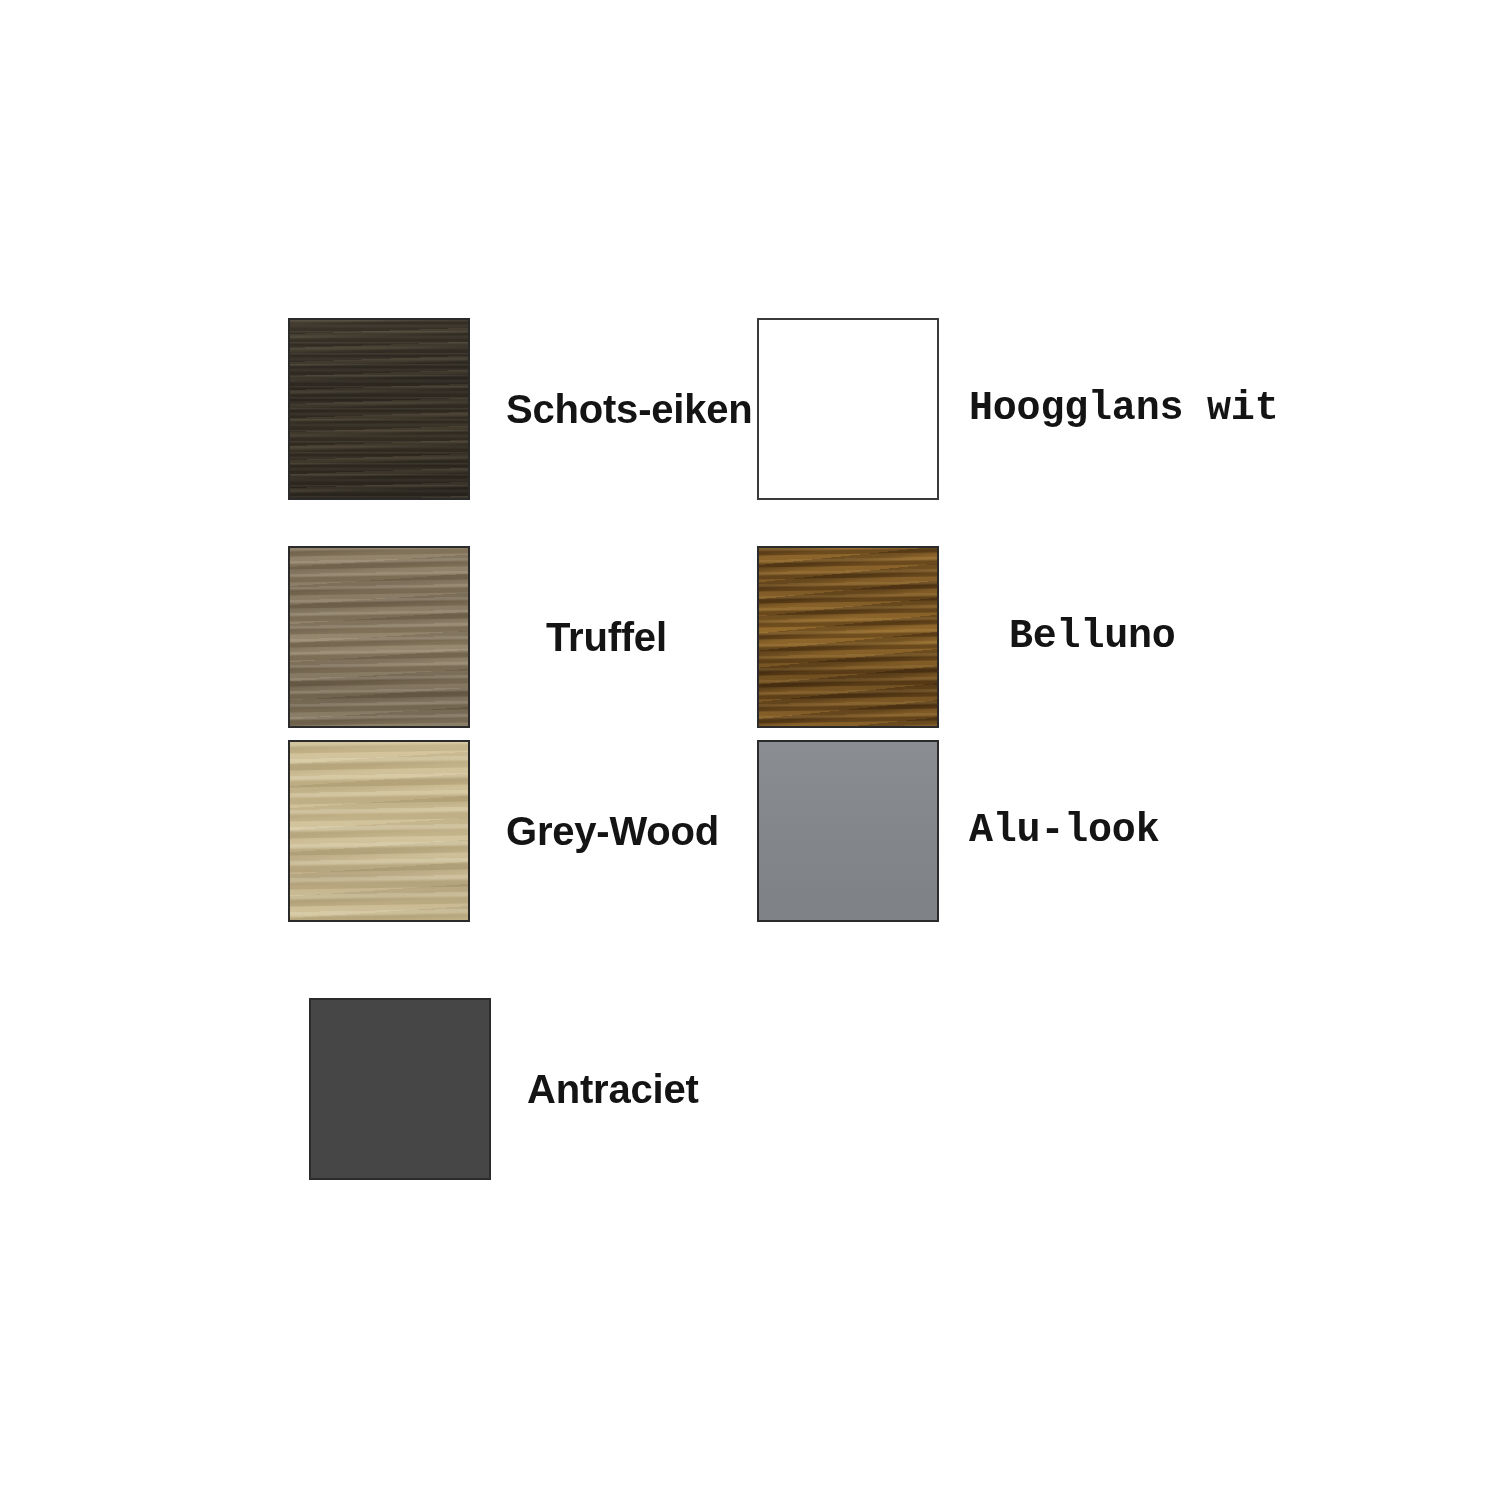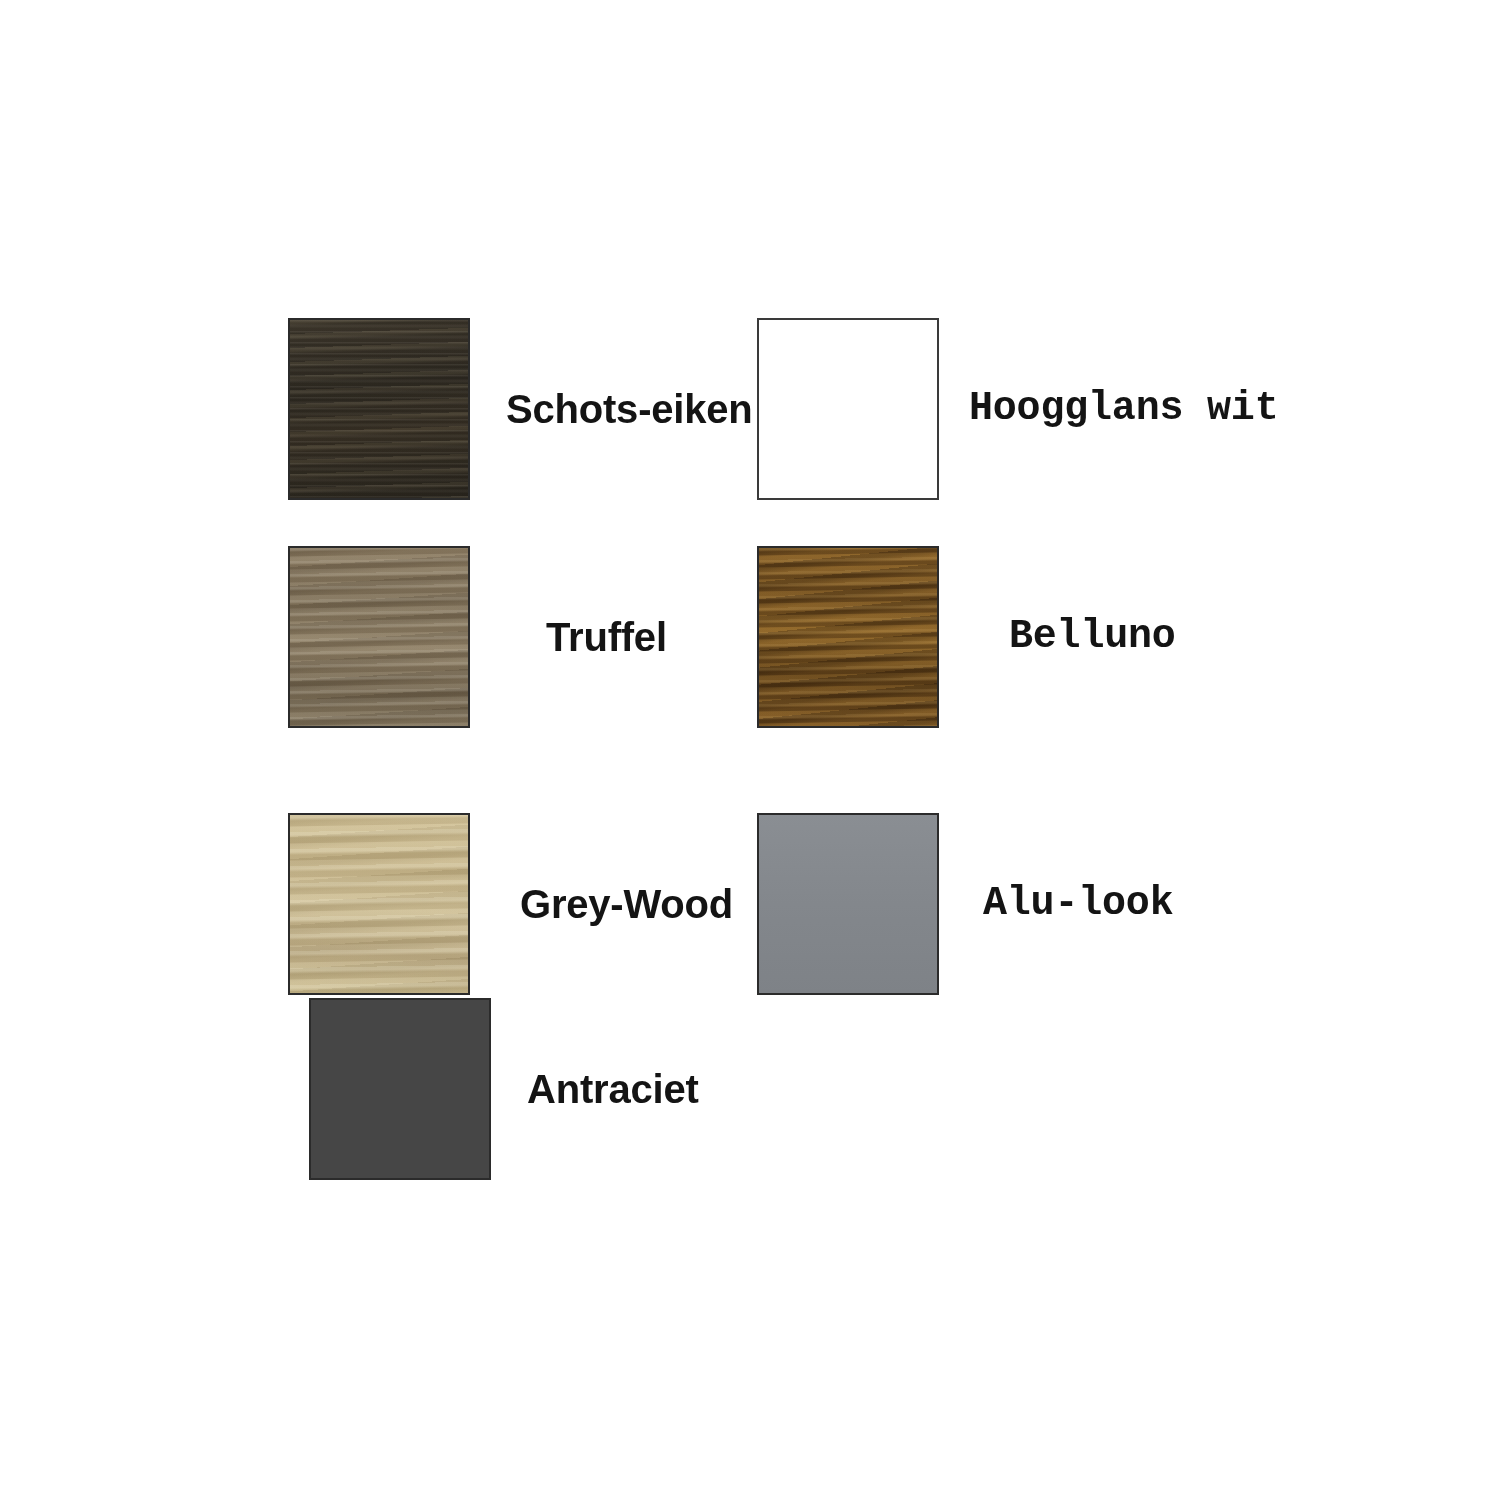--- a/index.html
+++ b/index.html
@@ -25,21 +25,21 @@
     display: flex;
     align-items: center;
   }
 
   
   .col1 { left: 288px; }
   .col2 { left: 757px; }
 
   .row1 { top: 318px; }
   .row2 { top: 546px; gap: 40px; }
-  .row3 { top: 813px; gap: 14px; }
+  .row3 { top: 740px; }
   .row4 { top: 998px; padding-left: 21px; }
 
   .swatch-chip {
     width: 182px;
     height: 182px;
     border: 2px solid #2b2b2b;
     box-sizing: border-box;
     flex: 0 0 auto;
     position: relative;
     overflow: hidden;

